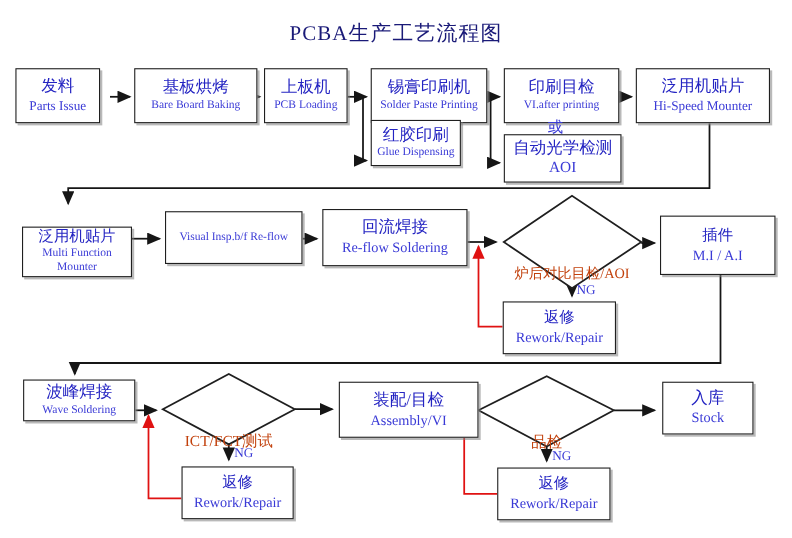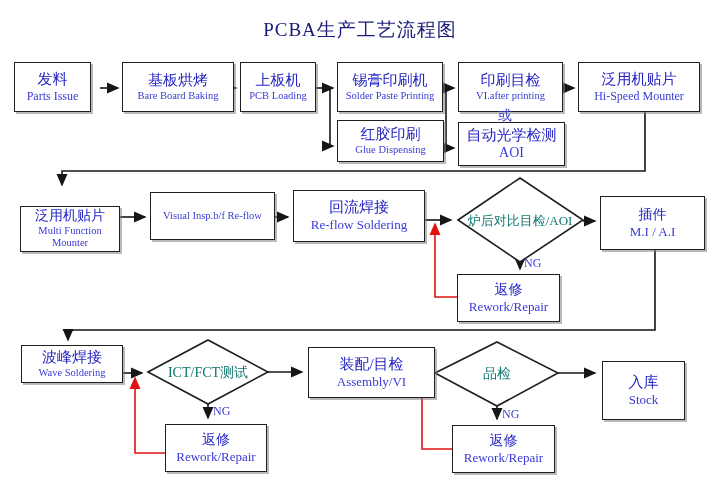--- a/index.html
+++ b/index.html
@@ -17,22 +17,22 @@
     position:absolute;background:#fff;border:1.6px solid #1f1f1f;
     box-shadow:2px 2px 0 rgba(128,128,128,.55);
     display:flex;flex-direction:column;align-items:center;justify-content:center;
     text-align:center;line-height:1.18;box-sizing:border-box;
   }
   .zh{color:#2424c2;font-size:15px;white-space:nowrap;}
   .en{color:#3a3ad6;font-size:12px;white-space:nowrap;}
   .zh.sm{font-size:14px;}
   .en.sm{font-size:10.5px;text-align:center;}
   .dlabel{
-    position:absolute;text-align:center;color:#0f766e;pointer-events:none;
-    font-size:13.5px;white-space:nowrap;
+    position:absolute;text-align:center;color:#c2410c;pointer-events:none;
+    font-size:13.5px;white-space:nowrap;margin-top:28px;
   }
   .tag{position:absolute;color:#3a3ad6;font-size:12px;white-space:nowrap;}
 </style>
 </head>
 <body>
 
 <div class="canvas">
 
   <div class="title">PCBA生产工艺流程图</div>
 
@@ -106,21 +106,21 @@
   </div>
   <div class="node" style="left:458px;top:62px;width:105px;height:50px">
     <span class="zh">印刷目检</span>
     <span class="en sm">VI.after printing</span>
   </div>
   <div class="node" style="left:578px;top:62px;width:122px;height:50px">
     <span class="zh">泛用机贴片</span>
     <span class="en">Hi-Speed Mounter</span>
   </div>
 
-  <div class="node" style="left:337px;top:120px;width:107px;height:42px">
+  <div class="node" style="left:337px;top:109px;width:82px;height:42px">
     <span class="zh">红胶印刷</span>
     <span class="en sm">Glue Dispensing</span>
   </div>
   <div class="tag" style="left:490px;top:107px;width:30px;text-align:center;font-size:14px">或</div>
   <div class="node" style="left:458px;top:122px;width:107px;height:44px">
     <span class="zh">自动光学检测</span>
     <span class="en" style="font-size:14px">AOI</span>
   </div>
 
   <div class="node" style="left:20px;top:206px;width:100px;height:46px">
@@ -149,21 +149,21 @@
   <div class="node" style="left:21px;top:345px;width:102px;height:38px">
     <span class="zh">波峰焊接</span>
     <span class="en sm">Wave Soldering</span>
   </div>
   <div class="dlabel" style="left:148px;top:364px;width:120px;font-size:14px">ICT/FCT测试</div>
   <div class="node" style="left:308px;top:347px;width:127px;height:51px">
     <span class="zh">装配/目检</span>
     <span class="en" style="font-size:13px">Assembly/VI</span>
   </div>
   <div class="dlabel" style="left:447px;top:365px;width:100px;font-size:14px">品检</div>
-  <div class="node" style="left:602px;top:361px;width:83px;height:59px">
+  <div class="node" style="left:602px;top:347px;width:83px;height:48px">
     <span class="zh">入库</span>
     <span class="en" style="font-size:13px">Stock</span>
   </div>
 
   <div class="tag" style="left:213px;top:404px">NG</div>
   <div class="node" style="left:165px;top:424px;width:102px;height:48px">
     <span class="zh sm">返修</span>
     <span class="en" style="font-size:13px">Rework/Repair</span>
   </div>
   <div class="tag" style="left:502px;top:407px">NG</div>

